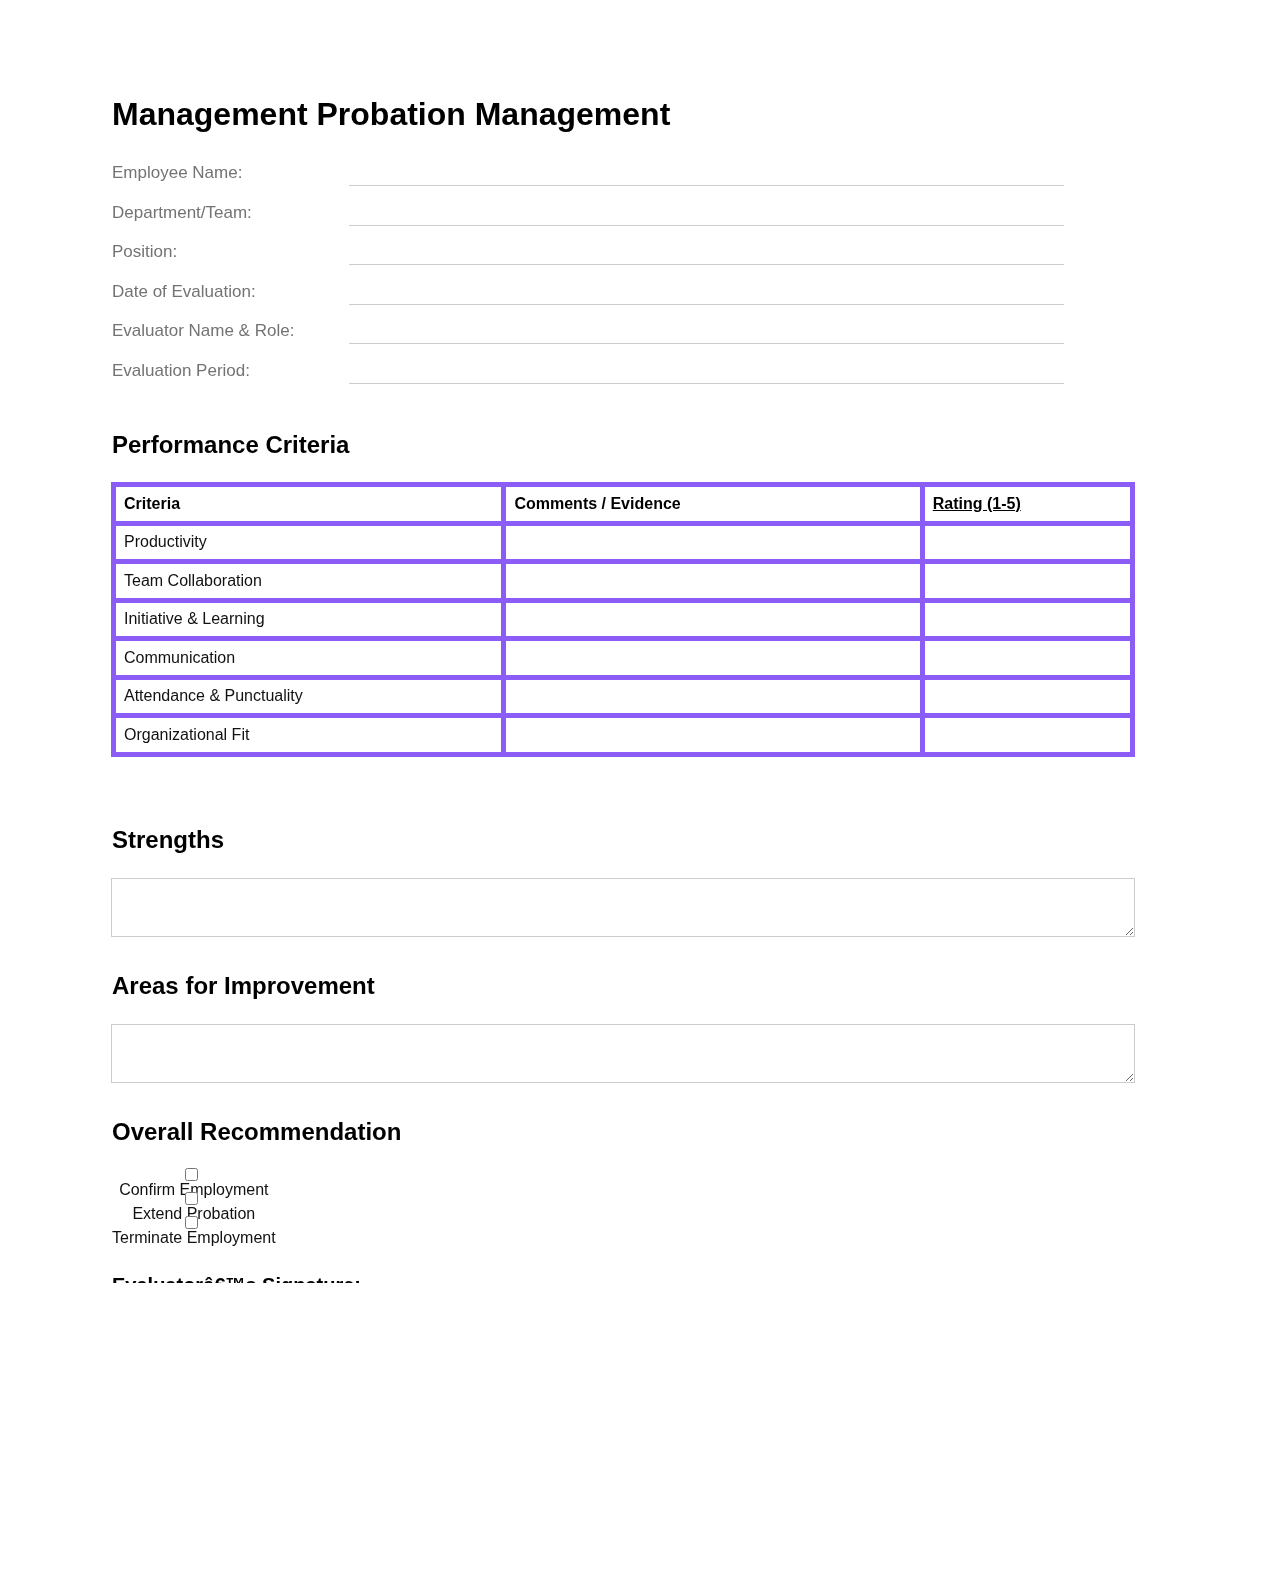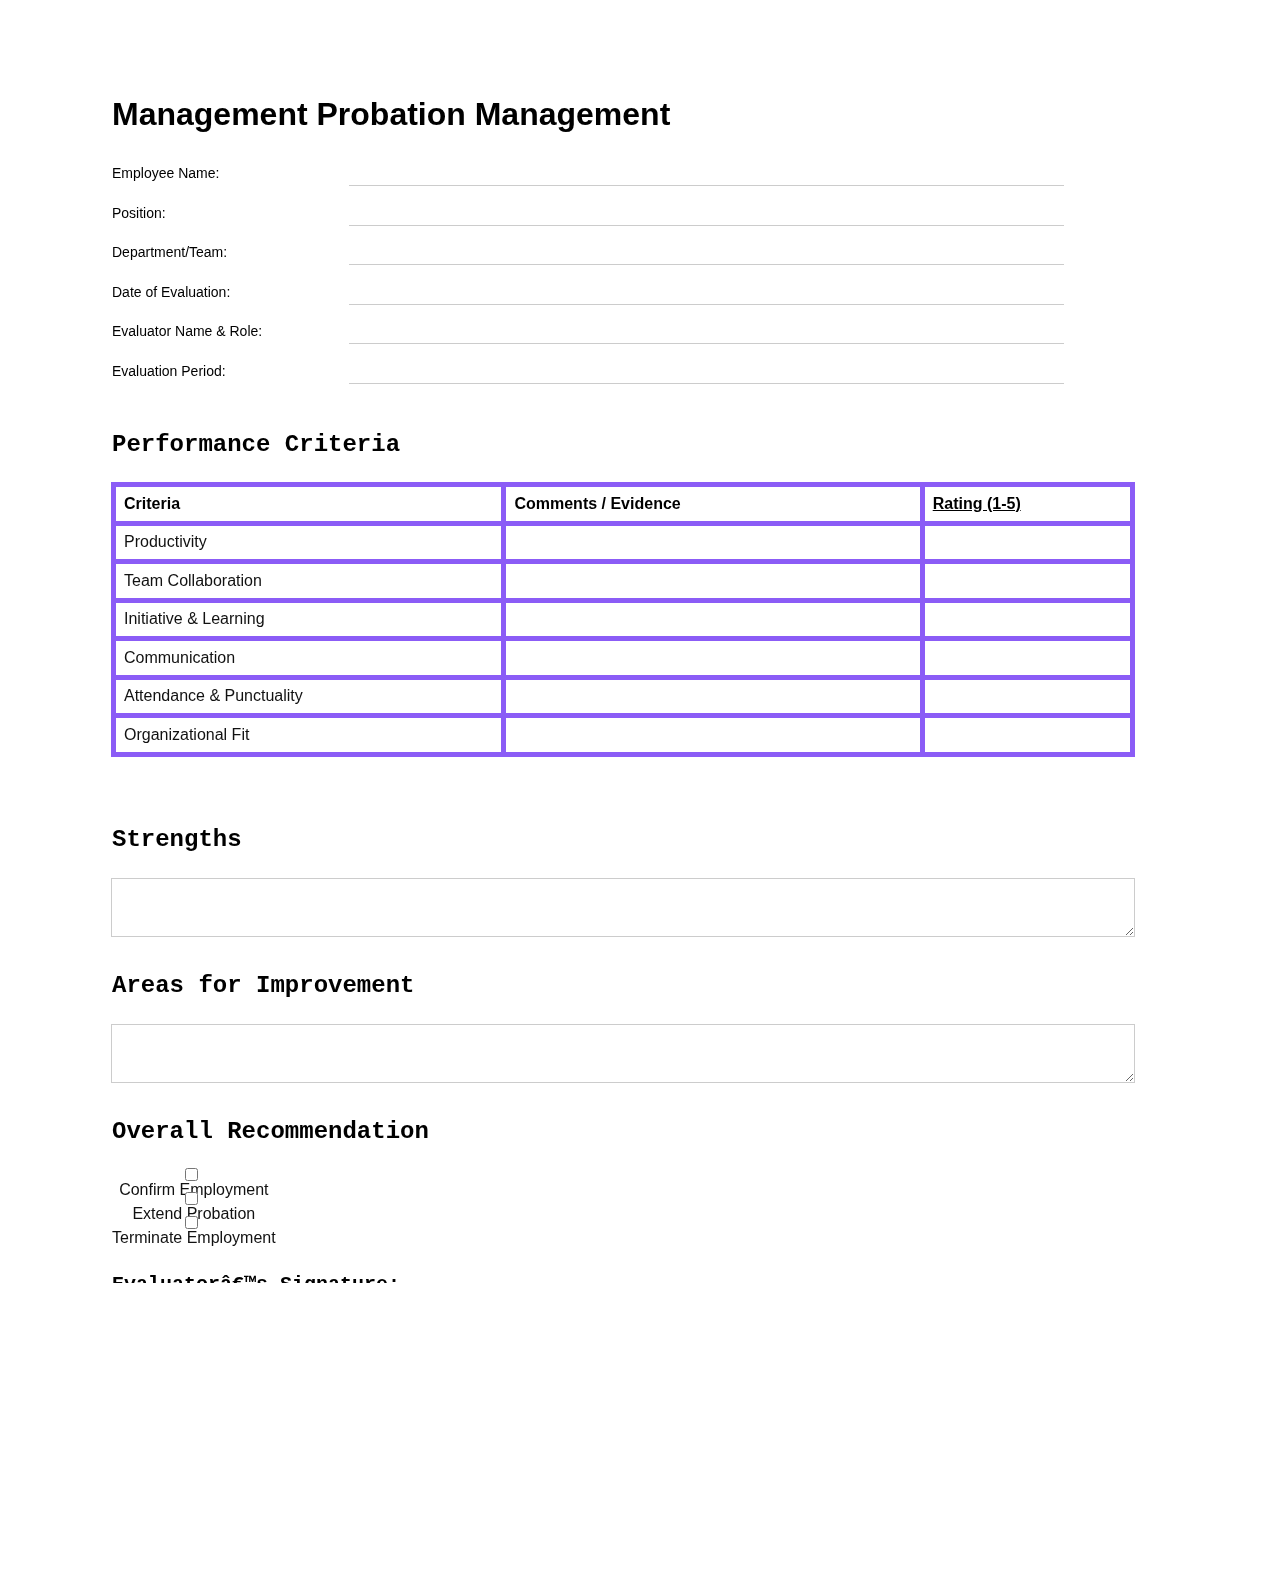--- a/index.html
+++ b/index.html
@@ -48,23 +48,23 @@
       width: 953px;
     }
     .info-row {
       position: relative;
       height: 39.5px;
     }
     .info-label {
       position: absolute;
       left: 0;
       top: 3px;
-      font-size: 14px;
+      font-size: 17px;
       line-height: 20px;
-      color: #000000;
+      color: #737373;
       white-space: nowrap;
     }
     .info-line {
       position: absolute;
       left: 237px;
       top: 24px;
       width: 715px;
       height: 2px;
       border: none;
       border-bottom: 1.5px solid #cccccc;
@@ -76,21 +76,20 @@
     }
     h2.section-title {
       position: absolute;
       left: 0;
       margin: 0;
       font-size: 24px;
       font-weight: bold;
       line-height: 28px;
       color: #000;
       white-space: nowrap;
-      font-family: Liberation Mono, monospace;
     }
     table.criteria-table {
       position: absolute;
       left: -1px;
       top: 482px;
       width: 1024px;
       border-collapse: collapse;
       font-size: 16px;
     }
     .criteria-table th,
@@ -149,25 +148,25 @@
   <div class="content">
 
     <h1 class="doc-title">Management Probation Management</h1>
 
     <div class="info-rows">
       <div class="info-row">
         <span class="info-label">Employee Name:</span>
         <input class="info-line" type="text" value="" style="">
       </div>
       <div class="info-row">
+        <span class="info-label">Department/Team:</span>
+        <input class="info-line" type="text" value="" style="">
+      </div>
+      <div class="info-row">
         <span class="info-label">Position:</span>
-        <input class="info-line" type="text" value="" style="">
-      </div>
-      <div class="info-row">
-        <span class="info-label">Department/Team:</span>
         <input class="info-line" type="text" value="" style="">
       </div>
       <div class="info-row">
         <span class="info-label">Date of Evaluation:</span>
         <input class="info-line" type="text" value="" style="">
       </div>
       <div class="info-row">
         <span class="info-label">Evaluator Name &amp; Role:</span>
         <input class="info-line" type="text" value="" style="">
       </div>

